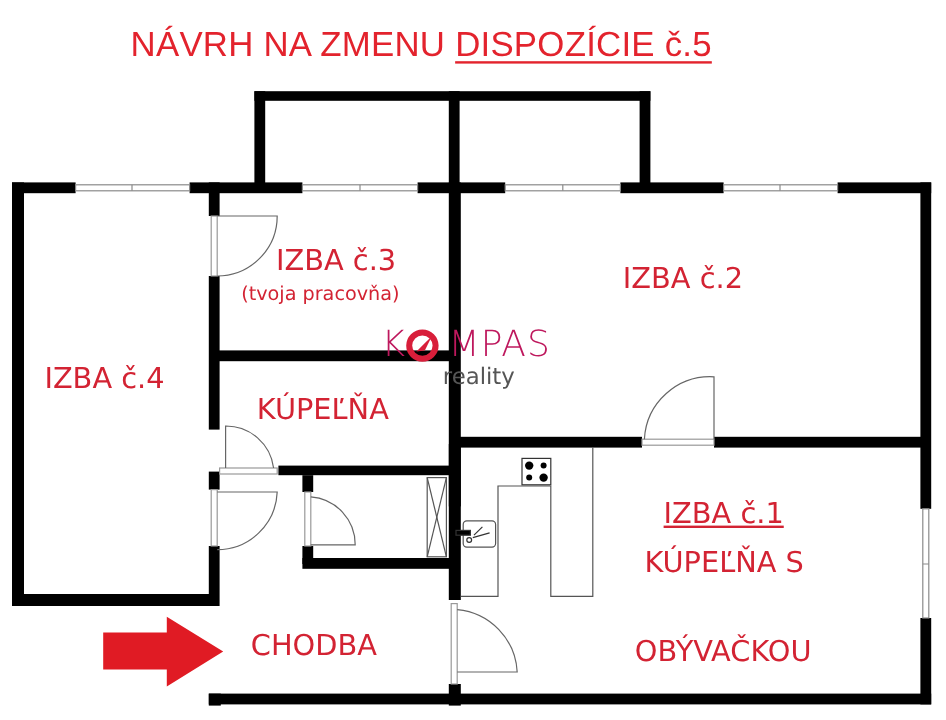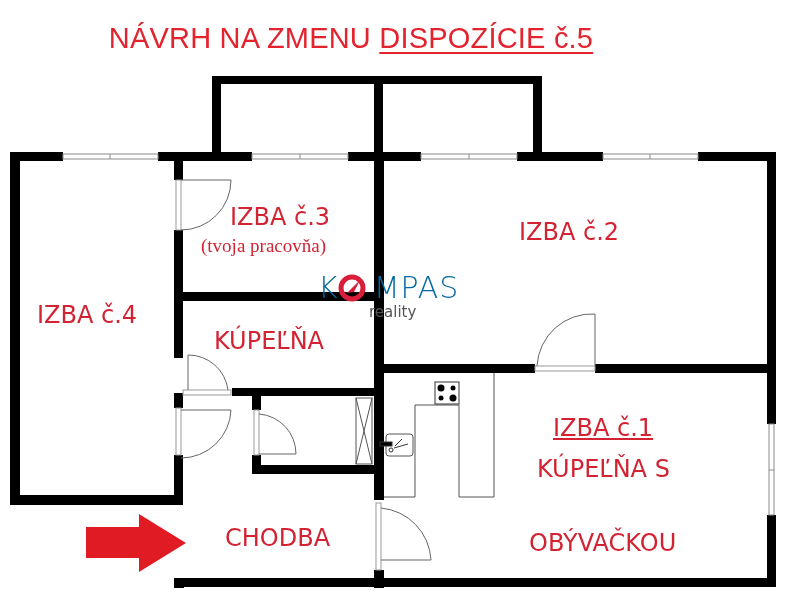--- a/index.html
+++ b/index.html
@@ -2,23 +2,23 @@
 <html><head>
   <meta charset="utf-8">
   <style>
     html, body { margin: 0; padding: 0; background: #ffffff; }
     body { width: 788px; height: 600px; position: relative; overflow: hidden; font-family: "Liberation Sans", sans-serif; }
     .title { position: absolute; left: 0; top: 22px; width: 702px; text-align: center; color: #e3232d; font-size: 29px; letter-spacing: 0.2px; }
     .title .u { text-decoration: underline; text-decoration-thickness: 2px; text-underline-offset: 4px; }
     svg.plan { position: absolute; left: 0; top: 0; }
     .lbl { position: absolute; color: #d32333; font-family: "DejaVu Sans", sans-serif; white-space: nowrap; }
     .lbl.big { font-size: 24px; }
-    .lbl.small { font-size: 19px; font-family: Liberation Serif, serif; }
-    .logo { position: absolute; left: 318px; top: 270px; color: #0369a1; font-size: 30px; letter-spacing: 1px; font-family: "DejaVu Sans", sans-serif; font-weight: 300; }
-    .logo-sub { position: absolute; left: 369px; top: 303px; color: #555; font-size: 15px; font-family: "DejaVu Sans", sans-serif; }
+    .lbl.small { font-size: 16px; }
+    .logo { position: absolute; left: 318px; top: 270px; color: #be185d; font-size: 30px; letter-spacing: 1px; font-family: "DejaVu Sans", sans-serif; font-weight: 300; }
+    .logo-sub { position: absolute; left: 369px; top: 303px; color: #555; font-size: 19px; font-family: "DejaVu Sans", sans-serif; }
   </style>
 </head>
 <body>
 
 <div class="title">
   <span>NÁVRH NA ZMENU </span><span class="u">DISPOZÍCIE č.5</span>
 </div>
 
 <svg class="plan" width="788" height="600" viewBox="0 0 788 600">
 
@@ -137,16 +137,16 @@
 </svg>
 
 <div class="lbl big" style="left:37px; top:268px;margin-top:33px;">IZBA č.4</div>
 <div class="lbl big" style="left:230px; top:203px;text-align:right;">IZBA č.3</div>
 <div class="lbl small" style="left:201px; top:235px;">(tvoja pracovňa)</div>
 <div class="lbl big" style="left:519px; top:218px;">IZBA č.2</div>
 <div class="lbl big" style="left:214px; top:327px;">KÚPEĽŇA</div>
 <div class="lbl big" style="left:553px; top:414px;text-decoration:underline;">IZBA č.1</div>
 <div class="lbl big" style="left:537px; top:455px;">KÚPEĽŇA S</div>
 <div class="lbl big" style="left:529px; top:497px;margin-top:32px;">OBÝVAČKOU</div>
-<div class="lbl big" style="left:209px; top:524px;margin-left:16px;">CHODBA</div>
+<div class="lbl big" style="left:209px; top:524px;">CHODBA</div>
 
 <div class="logo"><span style="letter-spacing:36px">K</span><span>MPAS</span></div>
 <div class="logo-sub">reality</div>
 
 </body></html>

